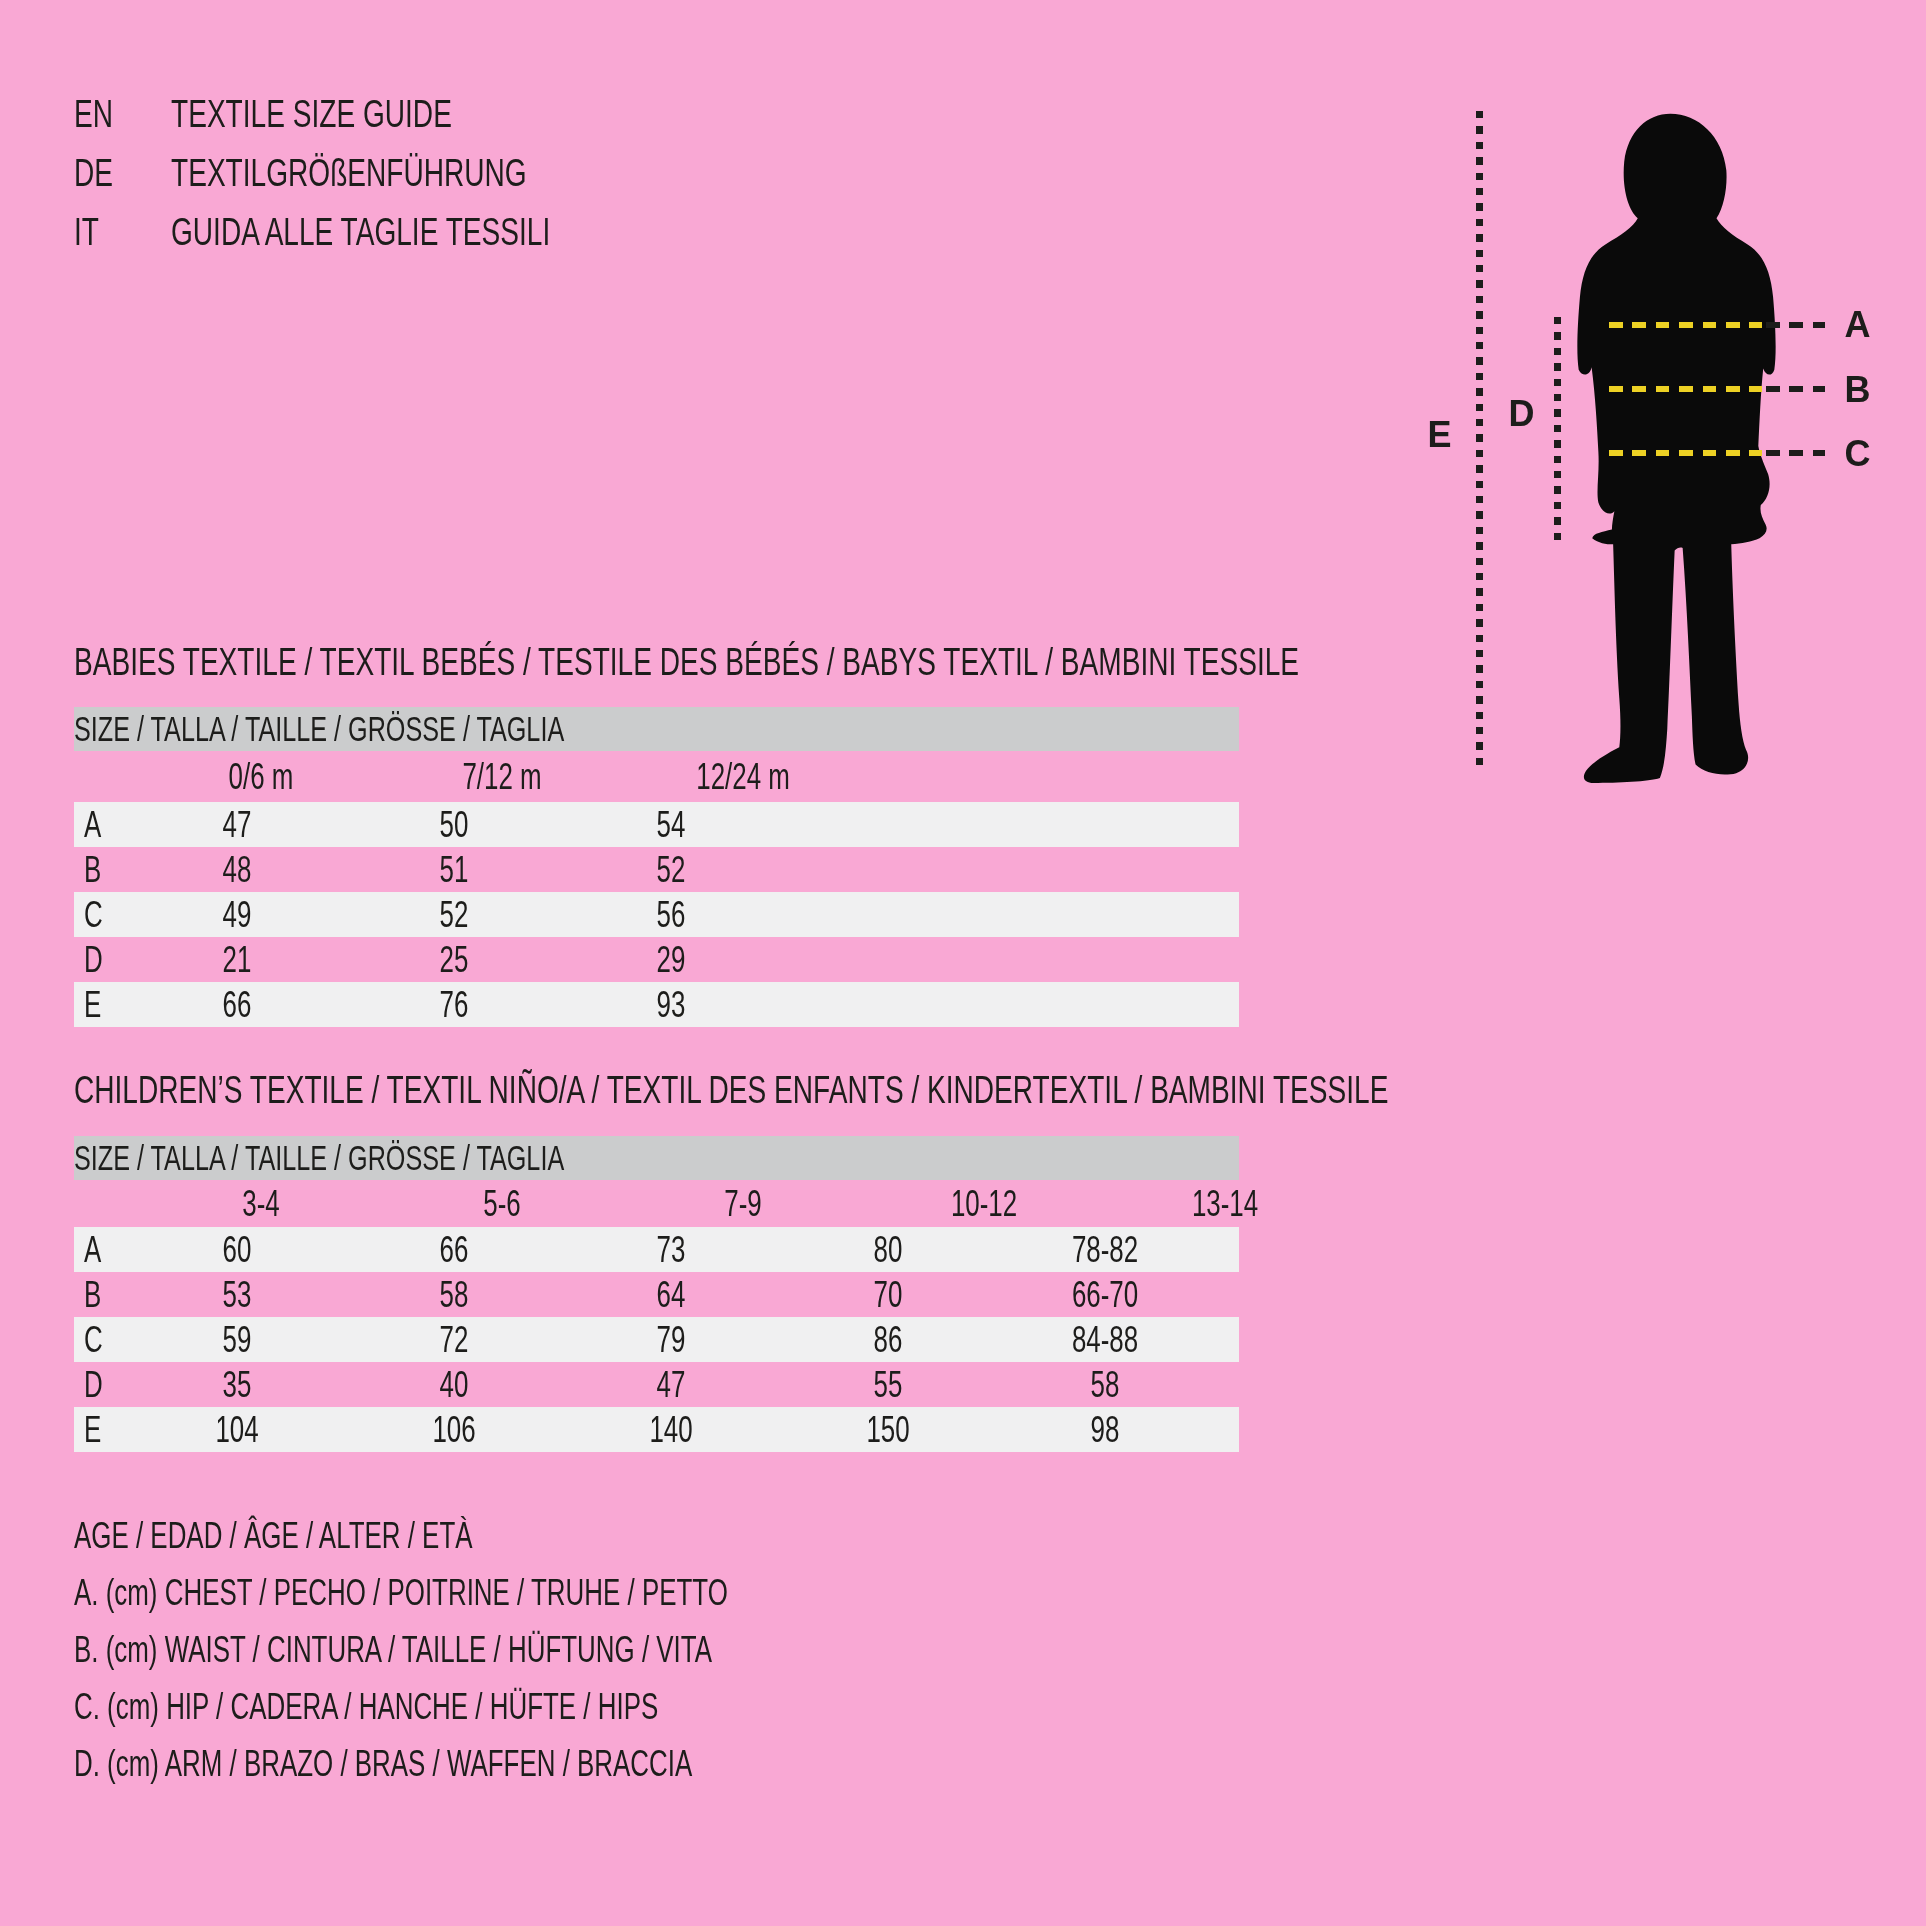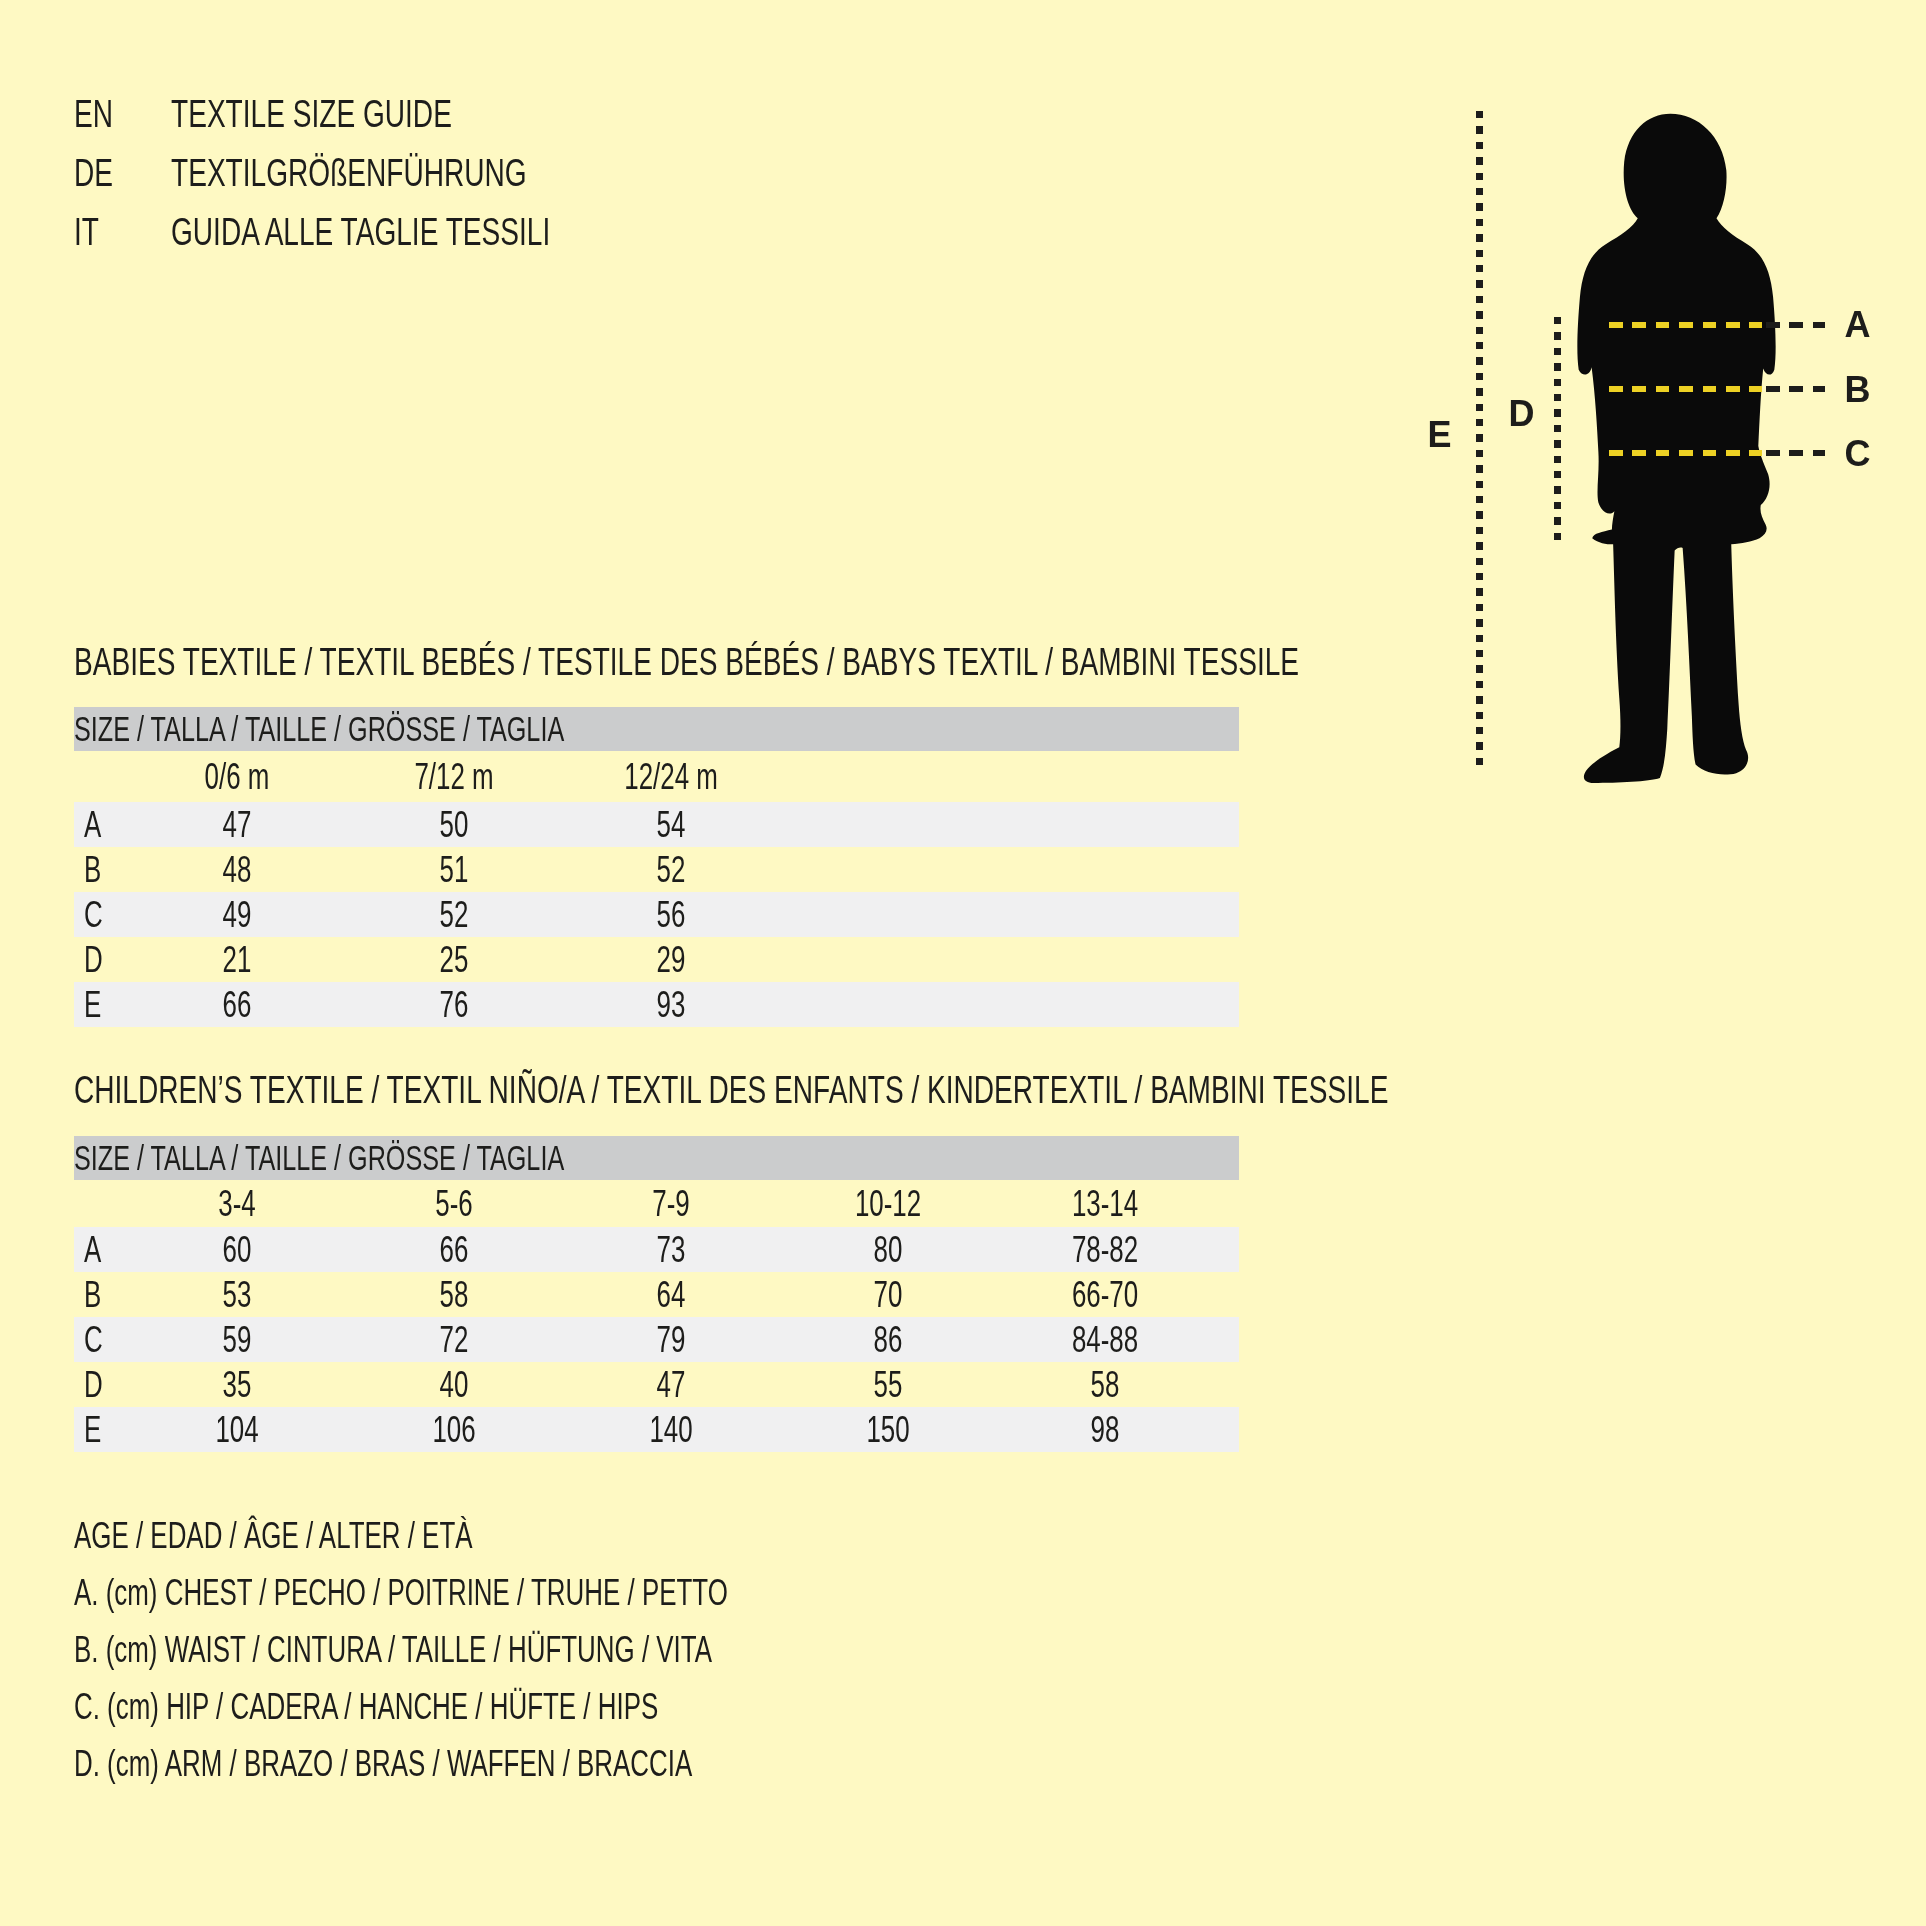--- a/index.html
+++ b/index.html
@@ -1,39 +1,39 @@
 <!DOCTYPE html>
 <html style="font-size:10px"><head>
 <meta charset="utf-8">
 <style>
   html,body{margin:0;padding:0;background:#ffffff;}
   body{
     width:1926px;height:1926px;
     font-family:"Liberation Sans", sans-serif;
     color:#1d1d1b;
   }
-  .canvas{position:relative;width:1926px;height:1926px;overflow:hidden;background:#fef9c3;}
+  .canvas{position:relative;width:1926px;height:1926px;overflow:hidden;background:#f9a8d4;}
 
   
   .cx{display:inline-block;transform:scaleX(0.72);transform-origin:0 50%;white-space:nowrap;}
   .cc{display:inline-block;transform:scaleX(0.72);transform-origin:50% 50%;white-space:nowrap;}
 
   
   .lang-block{position:absolute;left:74px;top:84px;}
   .lang-row{display:flex;height:59px;align-items:center;font-size:39px;}
   .lang-code{width:97px;flex:0 0 97px;}
 
   
   .sec-title{position:absolute;left:74px;height:41px;display:flex;align-items:center;font-size:39px;}
 
   
   .stable{position:absolute;left:74px;width:1165px;}
   .bar{height:44px;background:#cbcccd;display:flex;align-items:center;padding-left:0;box-sizing:border-box;font-size:35px;}
   .grid{display:grid;grid-template-columns:55px repeat(5,217px);align-items:center;}
-  .size-row{height:51px;font-size:36px;}
+  .size-row{height:51px;font-size:36px;gap:24px;}
   .trow{height:45px;font-size:36px;}
   .stripe{background:#f0f0f1;}
   .tcell{text-align:center;}
   .tlabel{padding-left:10px;}
 
   
   .legend{position:absolute;left:74px;top:1515px;}
   .legend-row{height:57px;display:flex;align-items:flex-start;font-size:36px;}
 
   

